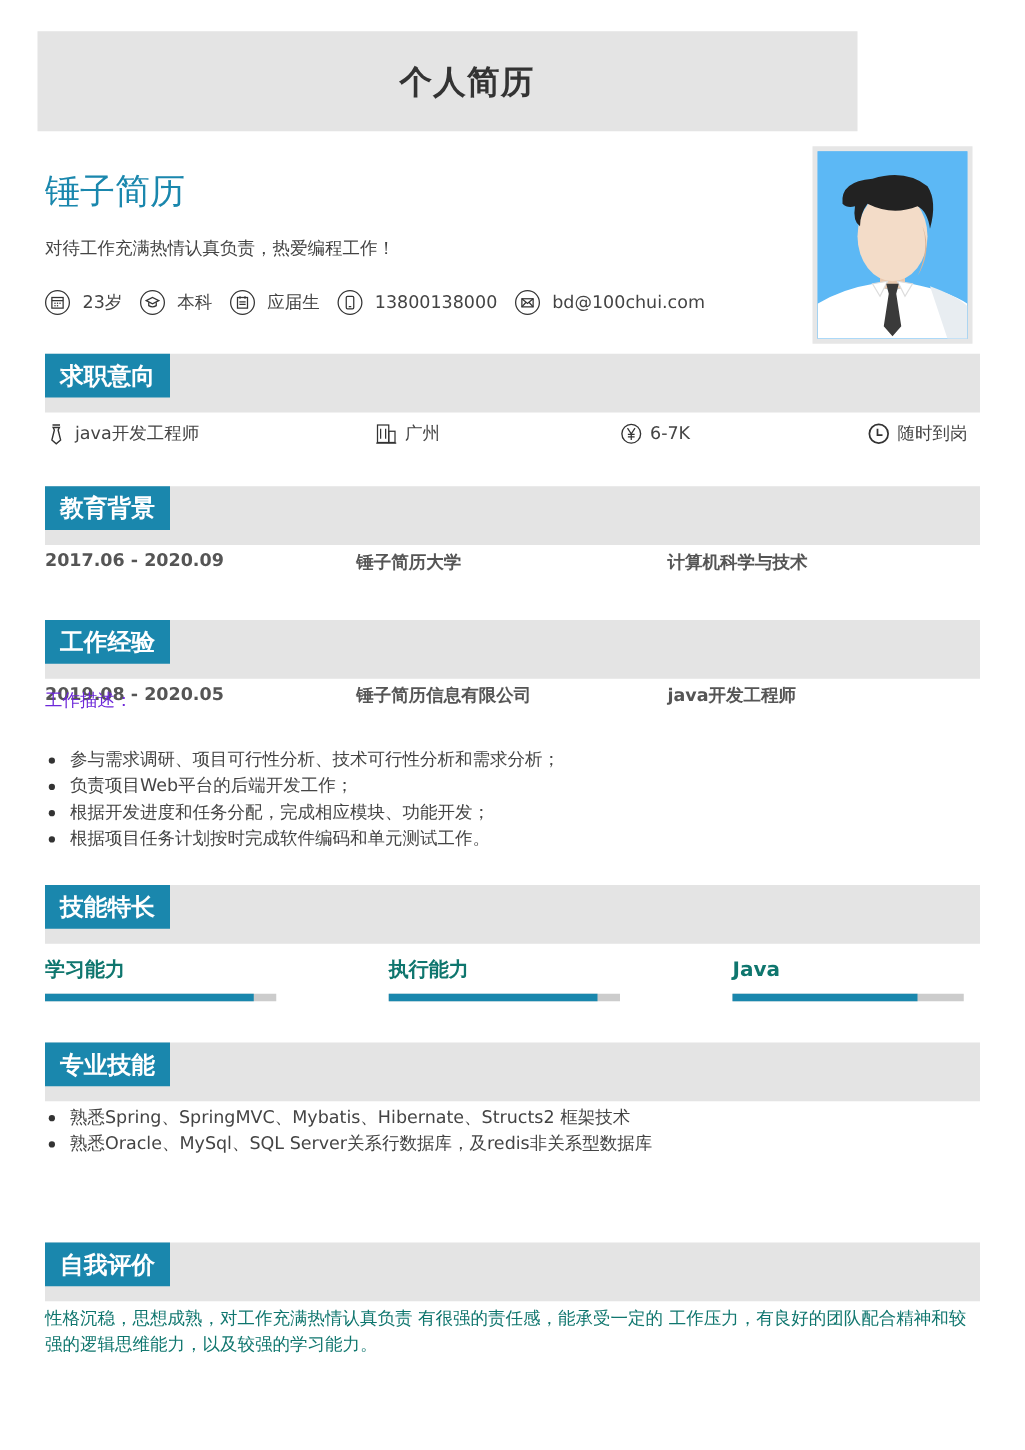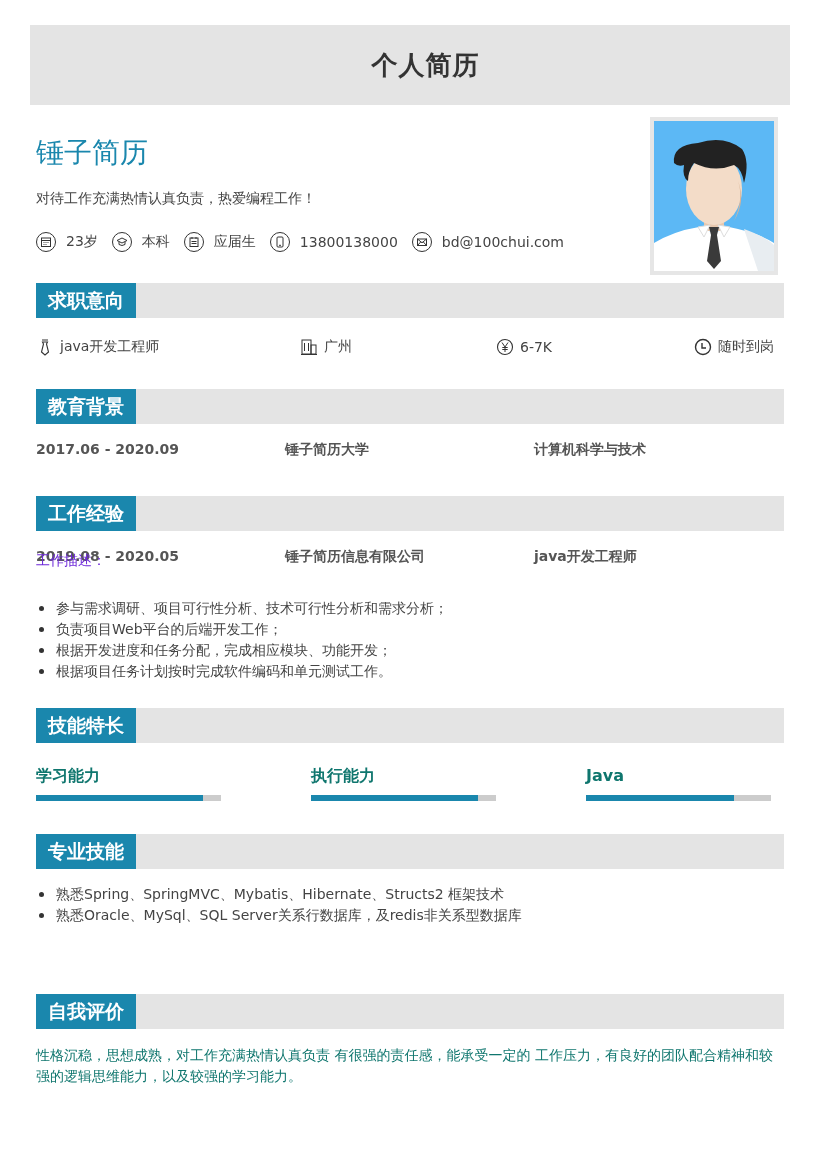--- a/index.html
+++ b/index.html
@@ -1,28 +1,28 @@
 <!DOCTYPE html>
 <html><head>
 <meta charset="utf-8">
 <style>
   * { margin:0; padding:0; box-sizing:border-box; }
   html, body { width:820px; height:1160px; background:#ffffff; }
   body { font-family:"DejaVu Sans","Liberation Sans",sans-serif; color:#333; position:relative; overflow:hidden; }
-  .title-bar { position:absolute; left:30px; top:25px; width:760px; height:80px; background:#e4e4e4; display:flex; align-items:center; justify-content:center;padding-left:31px; }
+  .title-bar { position:absolute; left:30px; top:25px; width:656px; height:80px; background:#e4e4e4; display:flex; align-items:center; justify-content:center;padding-left:31px; }
   .title-bar h1 { font-size:26px; font-weight:bold; color:#333; letter-spacing:1px; }
   .name { position:absolute; left:36px; top:134px; font-size:28px; color:#1a87ad; }
   .motto { position:absolute; left:36px; top:190px; font-size:14px; color:#444; }
   .info-row { position:absolute; left:36px; top:232px; display:flex; font-size:14px; color:#444; }
   .info-item { display:flex; align-items:center; margin-right:14px; }
   .info-item .ic { width:20px; height:20px; border:1.3px solid #333; border-radius:50%; display:flex; align-items:center; justify-content:center; margin-right:10px; }
   .info-item .ic svg { width:12px; height:12px; }
   .photo { position:absolute; left:650px; top:117px; width:128px; height:158px; background:#e6e6e6; padding:4px; }
   .photo-inner { width:100%; height:100%; background:#5cb8f5; position:relative; overflow:hidden; }
-  .section-head { position:absolute; left:36px; width:748px; height:35px; background:#e4e4e4; }
+  .section-head { position:absolute; left:36px; width:748px; height:47px; background:#e4e4e4; }
   .section-head .tag { position:absolute; left:0; top:0; height:35px; width:100px; background:#1a87ad; color:#fff; font-size:19px; font-weight:bold; display:flex; align-items:center; justify-content:center; }
   .intent-row { position:absolute; left:36px; top:338px; width:740px; height:22px; font-size:14px; color:#444; }
   .intent-item { position:absolute; top:0; display:flex; align-items:center; }
   .intent-item svg { width:18px; height:18px; margin-right:6px; }
   .row3 { position:absolute; left:36px; width:740px; font-size:14px; font-weight:bold; color:#555; }
   .row3 span { position:absolute; top:0; }
   .desc-label { position:absolute; left:36px; top:552px; font-size:14px; color:#6d28d9; }
   ul.bullets { position:absolute; left:36px; list-style:none; font-size:14px; color:#444; }
   ul.bullets li { position:relative; padding-left:20px; height:21px; line-height:21px; }
   ul.bullets li::before { content:""; position:absolute; left:3px; top:8px; width:5px; height:5px; border-radius:50%; background:#333; }

